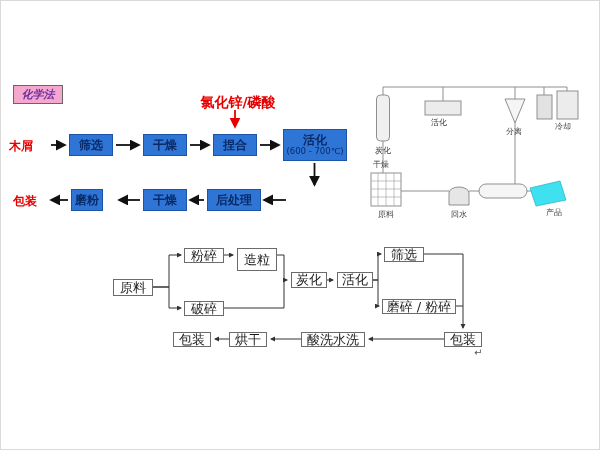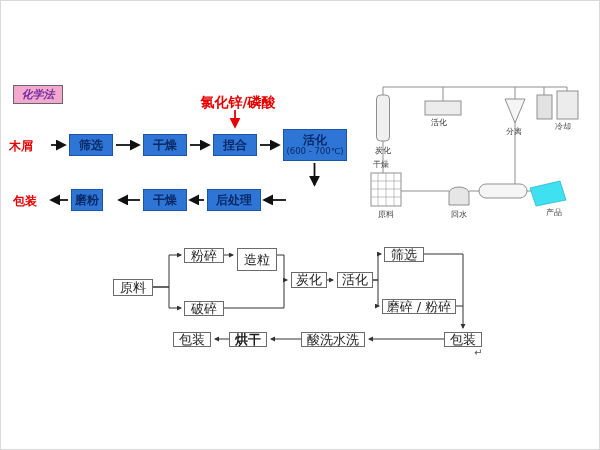--- a/index.html
+++ b/index.html
@@ -132,18 +132,18 @@
   <div class="pbox" style="left:112px; top:278px; width:40px; height:17px;">原料</div>
   <div class="pbox" style="left:183px; top:247px; width:40px; height:15px;">粉碎</div>
   <div class="pbox" style="left:236px; top:247px; width:40px; height:23px;">造粒</div>
   <div class="pbox" style="left:183px; top:300px; width:40px; height:15px;">破碎</div>
   <div class="pbox" style="left:290px; top:271px; width:36px; height:16px;">炭化</div>
   <div class="pbox" style="left:336px; top:271px; width:36px; height:16px;">活化</div>
   <div class="pbox" style="left:383px; top:246px; width:40px; height:15px;">筛选</div>
   <div class="pbox" style="left:381px; top:298px; width:74px; height:15px;">磨碎 / 粉碎</div>
   <div class="pbox" style="left:443px; top:331px; width:38px; height:15px;">包装</div>
   <div class="pbox" style="left:300px; top:331px; width:64px; height:15px;">酸洗水洗</div>
-  <div class="pbox" style="left:228px; top:331px; width:38px; height:15px;font-weight:bold;">烘干</div>
+  <div class="pbox" style="left:228px; top:331px; width:38px; height:15px;">烘干</div>
   <div class="pbox" style="left:172px; top:331px; width:38px; height:15px;">包装</div>
 
   <div class="cursor-mark" style="left:473px; top:346px;">↵</div>
 
 </div>
 
 </body></html>

